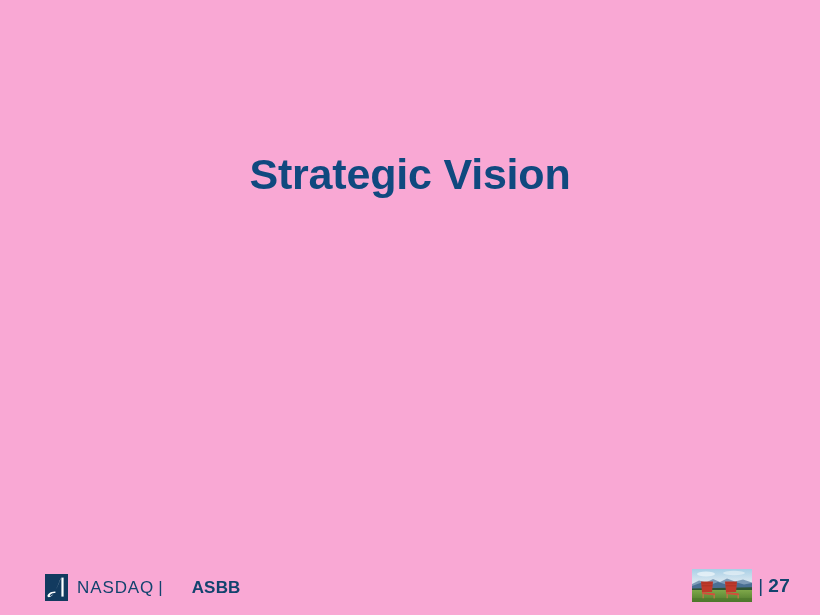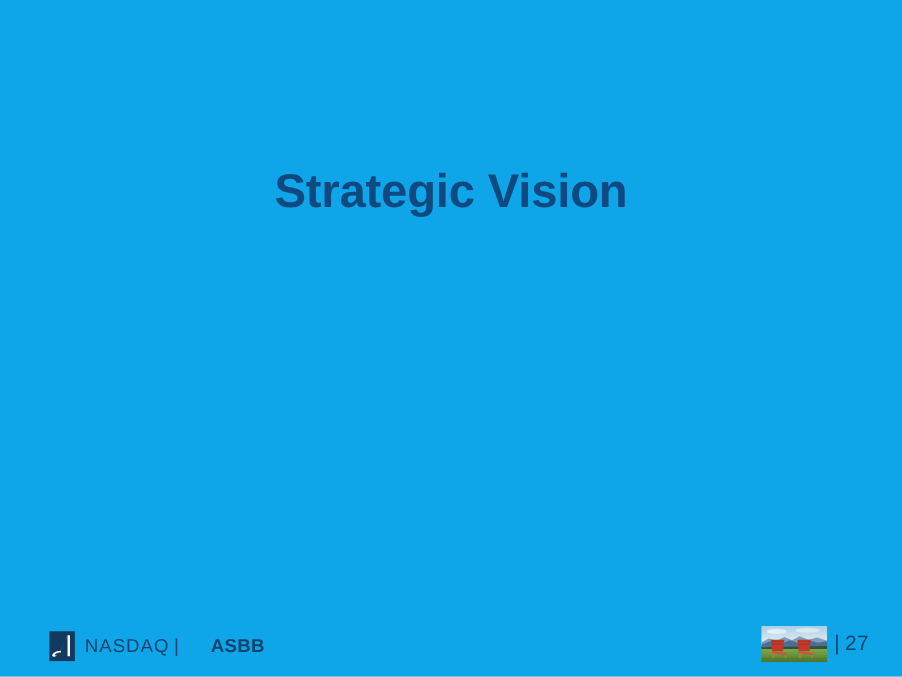--- a/index.html
+++ b/index.html
@@ -13,21 +13,21 @@
     height: 615px;
     background: #ffffff;
     font-family: "Liberation Sans", sans-serif;
     overflow: hidden;
   }
 
   .slide {
     position: relative;
     width: 820px;
     height: 615px;
-    background: #0ea5e9;
+    background: #f9a8d4;
     box-sizing: border-box;
   }
 
   
   .title-area {
     position: absolute;
     left: 0;
     top: 150px;
     width: 820px;
     text-align: center;
@@ -141,21 +141,21 @@
     display: flex;
     align-items: baseline;
   }
 
   .page-sep {
     margin-right: 5px;
     font-weight: normal;
   }
 
   .page-num-value {
-    font-weight: normal;
+    font-weight: bold;
     letter-spacing: 0.3px;
   }
 </style>
 </head>
 <body>
 
 <div class="slide">
 
   <div class="title-area">
     <h1 class="slide-title">Strategic Vision</h1>

